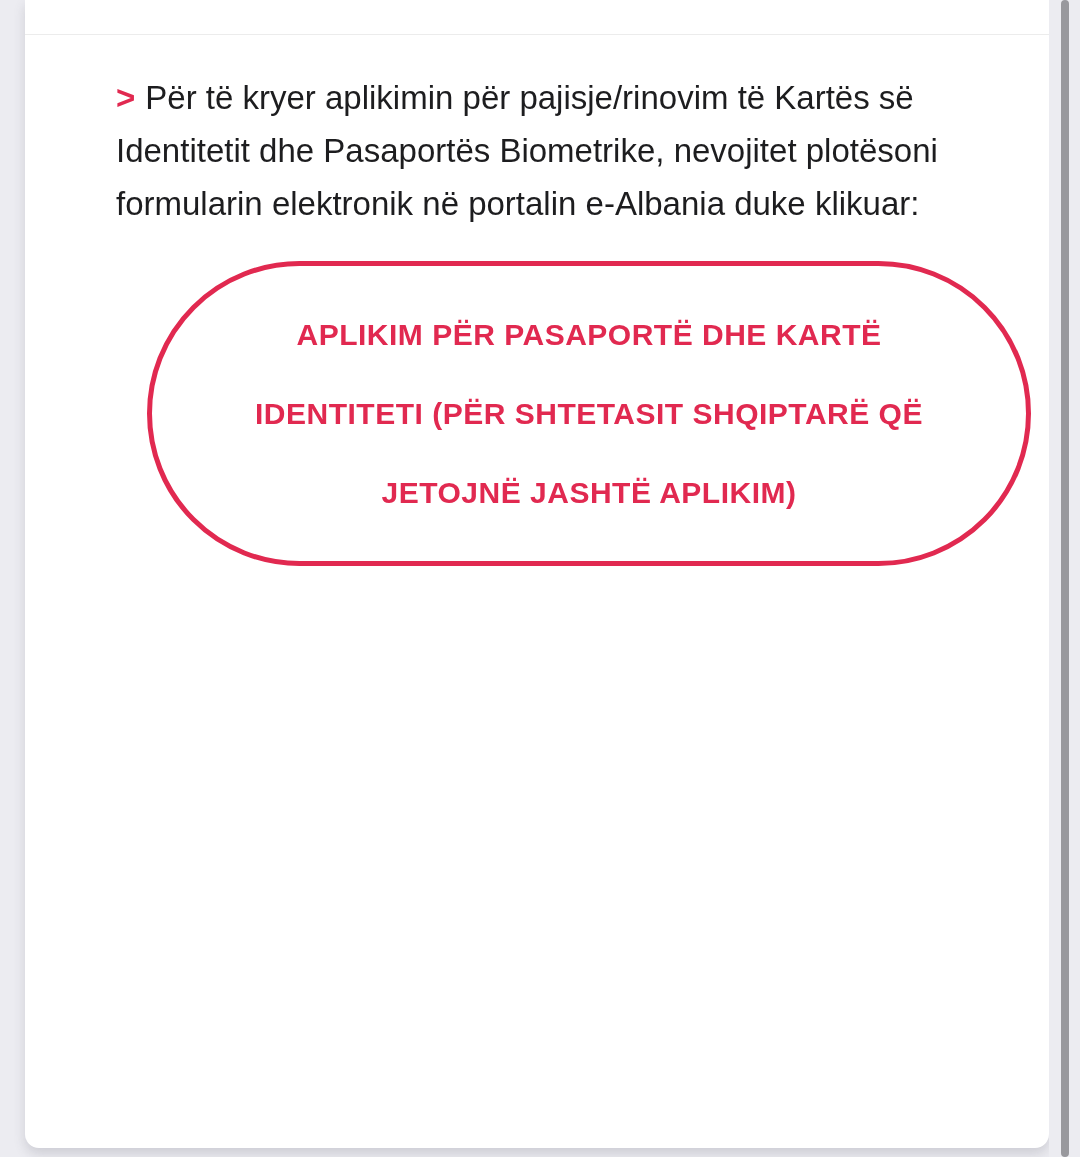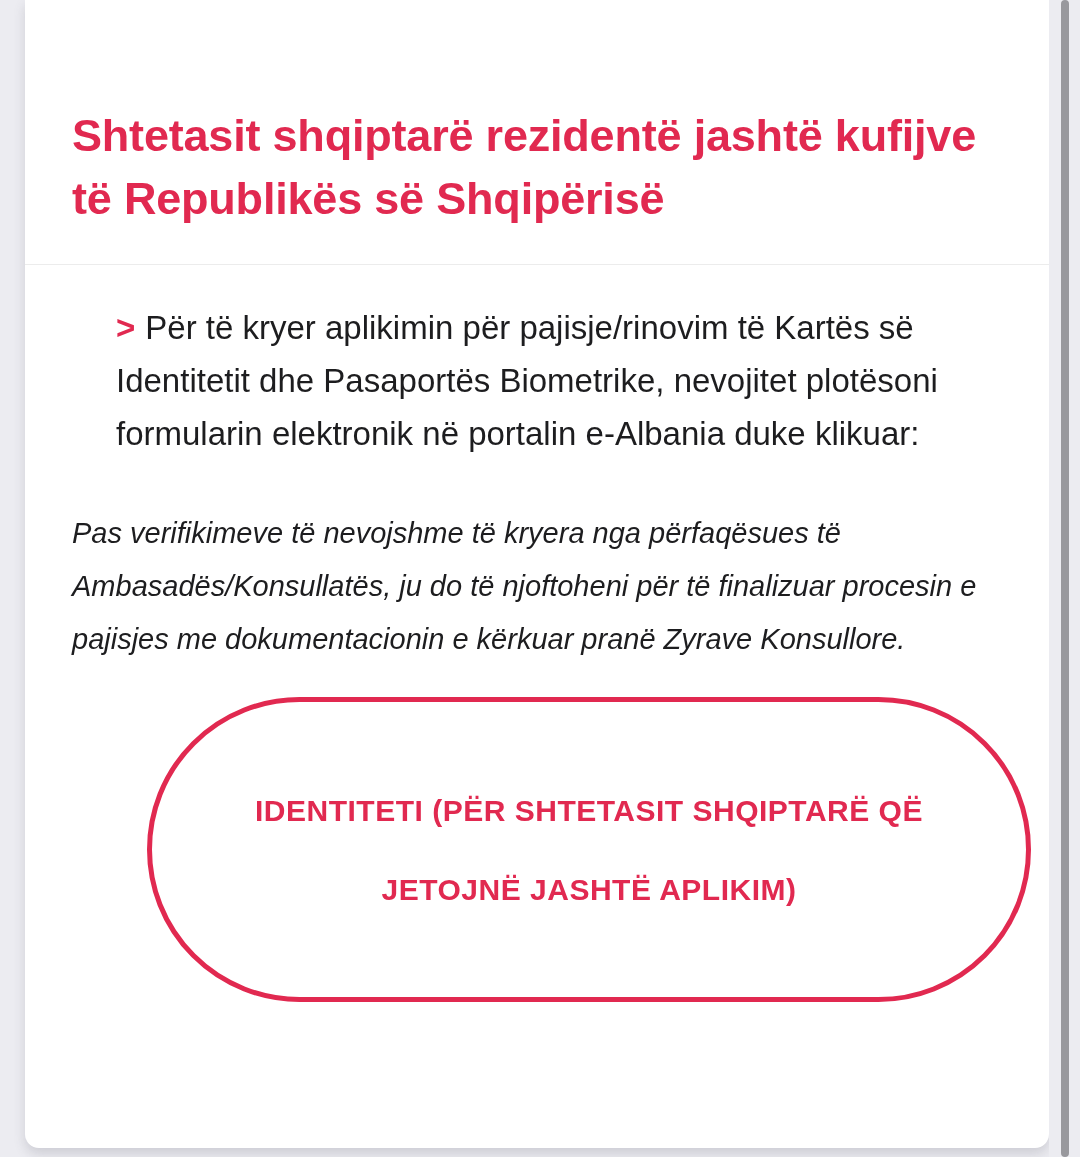--- a/index.html
+++ b/index.html
@@ -102,29 +102,28 @@
   }
 </style>
 </head>
 <body>
 
 <div class="page">
 
   <div class="card">
     <div class="card-inner">
 
-      <h1 class="page-title">Shtetasit shqiptarë rezidentë jashtë kufijve të Republikës së Shqipërisë</h1>
 
       <div class="divider"></div>
 
       <p class="intro"><span class="marker">&gt;</span><span>Për të kryer aplikimin për pajisje/rinovim të Kartës së Identitetit dhe Pasaportës Biometrike, nevojitet plotësoni formularin elektronik në portalin e-Albania duke klikuar:</span></p>
 
-      <p class="note">Pas verifikimeve të nevojshme të kryera nga përfaqësues të Ambasadës/Konsullatës, ju do të njoftoheni për të finalizuar procesin e pajisjes me dokumentacionin e kërkuar pranë Zyrave Konsullore.</p>
 
       <a class="cta" href="#">
+        <span class="cta-line">APLIKIM PËR PASAPORTË DHE KARTË</span>
         <span class="cta-line">IDENTITETI (PËR SHTETASIT SHQIPTARË QË</span>
         <span class="cta-line">JETOJNË JASHTË APLIKIM)</span>
       </a>
 
     </div>
   </div>
 
   <div class="scrollbar-track">
     <div class="scrollbar-thumb"></div>
   </div>

